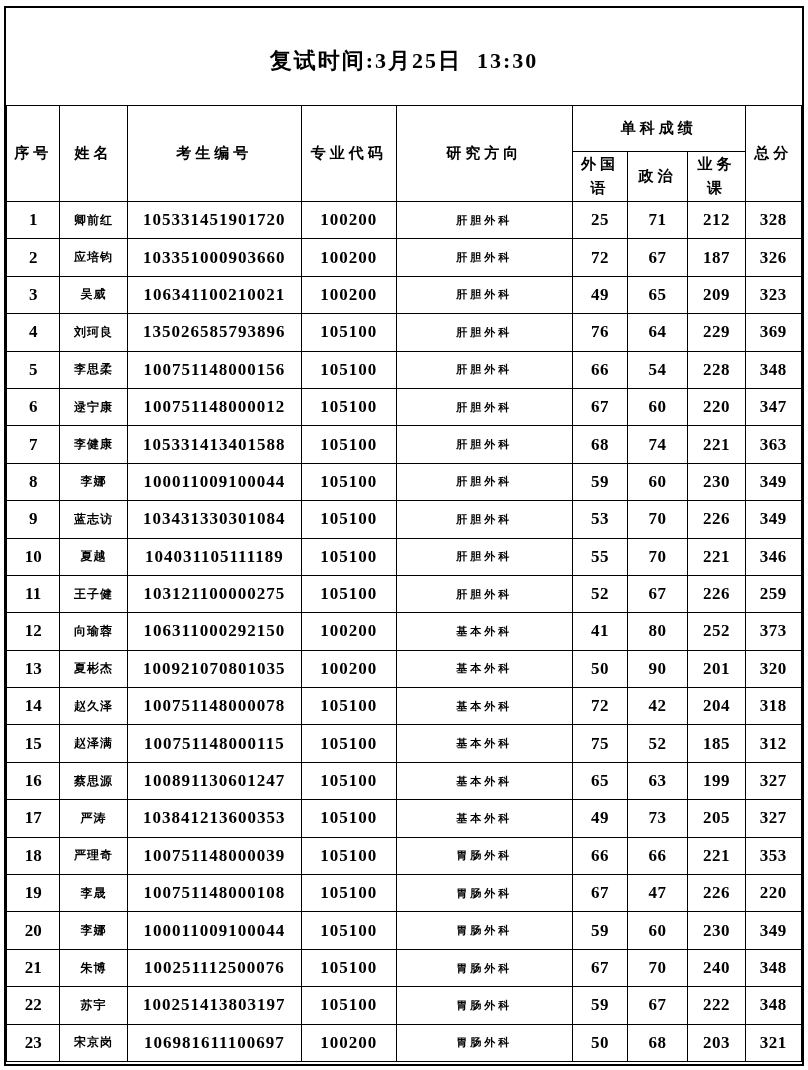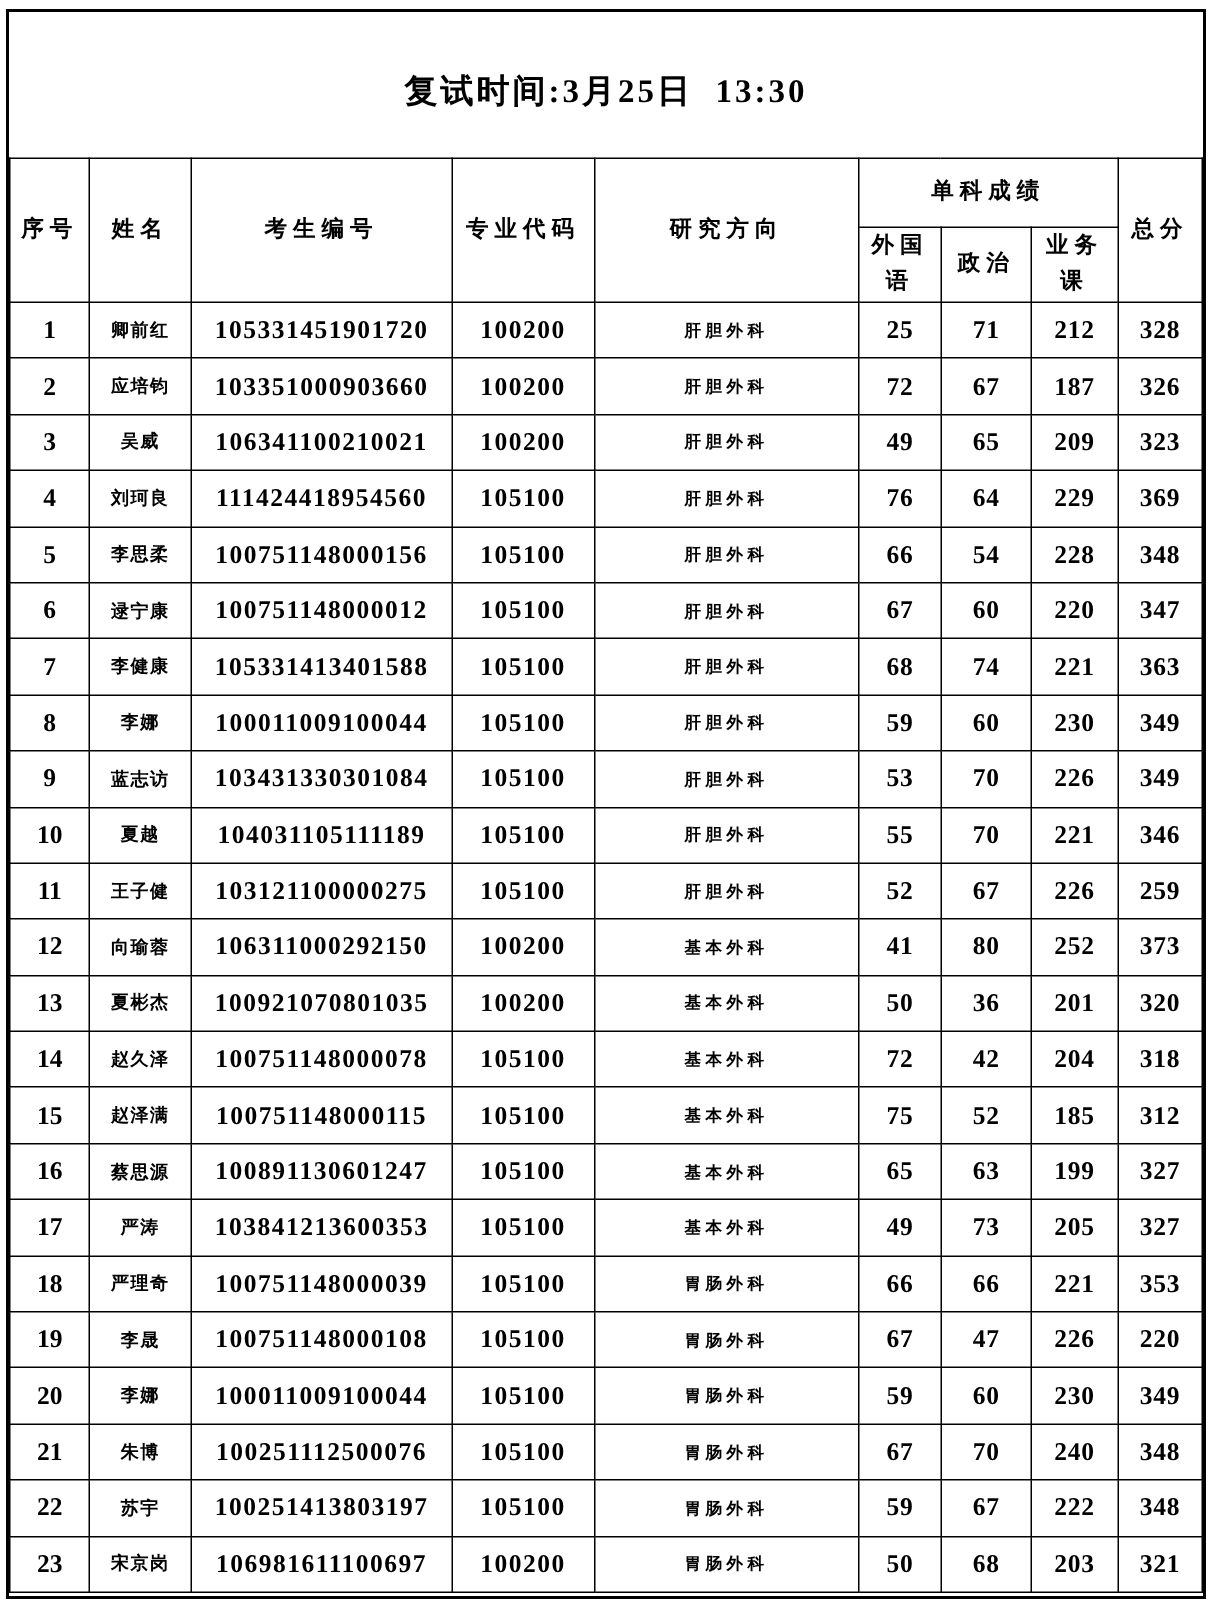--- a/index.html
+++ b/index.html
@@ -136,21 +136,21 @@
           <td class="col-major_code" data-name="cell-major-code">100200</td>
           <td class="col-research_direction" data-name="cell-research-direction">肝胆外科</td>
           <td class="col-foreign_language" data-name="cell-foreign-language">49</td>
           <td class="col-politics" data-name="cell-politics">65</td>
           <td class="col-professional_course" data-name="cell-professional-course">209</td>
           <td class="col-total" data-name="cell-total">323</td>
         </tr>
         <tr data-name="table-row">
           <td class="col-index" data-name="cell-index">4</td>
           <td class="col-name" data-name="cell-name">刘珂良</td>
-          <td class="col-candidate_id" data-name="cell-candidate-id">111424418954560</td>
+          <td class="col-candidate_id" data-name="cell-candidate-id">135026585793896</td>
           <td class="col-major_code" data-name="cell-major-code">105100</td>
           <td class="col-research_direction" data-name="cell-research-direction">肝胆外科</td>
           <td class="col-foreign_language" data-name="cell-foreign-language">76</td>
           <td class="col-politics" data-name="cell-politics">64</td>
           <td class="col-professional_course" data-name="cell-professional-course">229</td>
           <td class="col-total" data-name="cell-total">369</td>
         </tr>
         <tr data-name="table-row">
           <td class="col-index" data-name="cell-index">5</td>
           <td class="col-name" data-name="cell-name">李思柔</td>
@@ -239,21 +239,21 @@
           <td class="col-professional_course" data-name="cell-professional-course">252</td>
           <td class="col-total" data-name="cell-total">373</td>
         </tr>
         <tr data-name="table-row">
           <td class="col-index" data-name="cell-index">13</td>
           <td class="col-name" data-name="cell-name">夏彬杰</td>
           <td class="col-candidate_id" data-name="cell-candidate-id">100921070801035</td>
           <td class="col-major_code" data-name="cell-major-code">100200</td>
           <td class="col-research_direction" data-name="cell-research-direction">基本外科</td>
           <td class="col-foreign_language" data-name="cell-foreign-language">50</td>
-          <td class="col-politics" data-name="cell-politics">36</td>
+          <td class="col-politics" data-name="cell-politics">90</td>
           <td class="col-professional_course" data-name="cell-professional-course">201</td>
           <td class="col-total" data-name="cell-total">320</td>
         </tr>
         <tr data-name="table-row">
           <td class="col-index" data-name="cell-index">14</td>
           <td class="col-name" data-name="cell-name">赵久泽</td>
           <td class="col-candidate_id" data-name="cell-candidate-id">100751148000078</td>
           <td class="col-major_code" data-name="cell-major-code">105100</td>
           <td class="col-research_direction" data-name="cell-research-direction">基本外科</td>
           <td class="col-foreign_language" data-name="cell-foreign-language">72</td>

